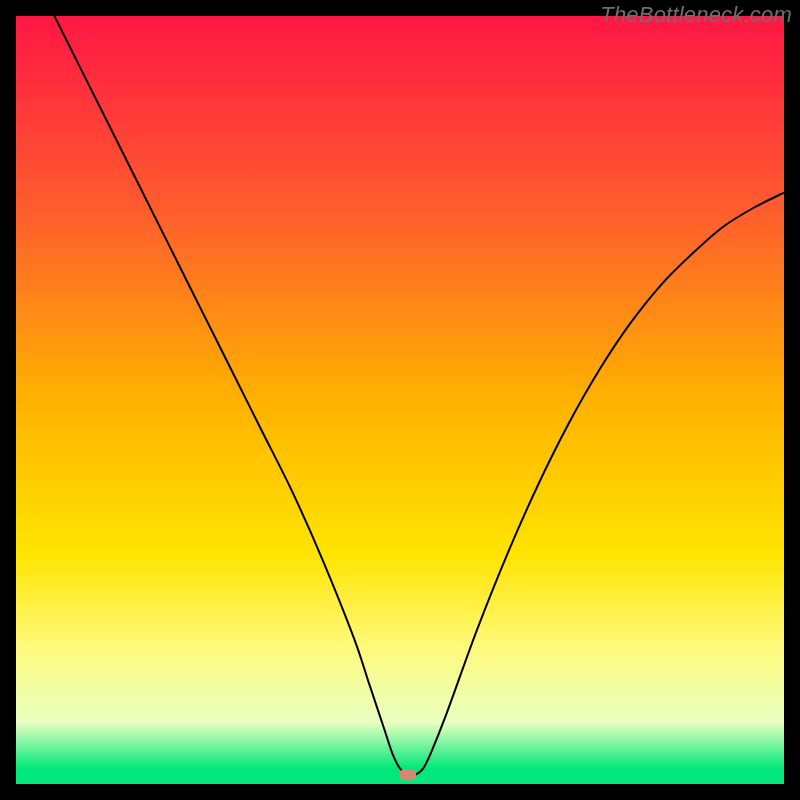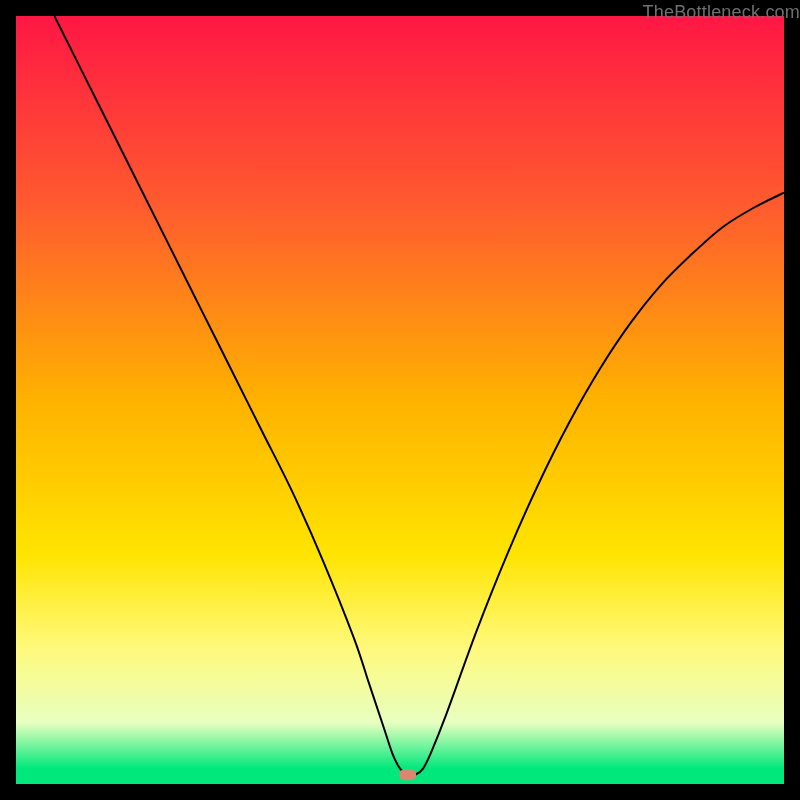--- a/index.html
+++ b/index.html
@@ -19,26 +19,27 @@
   .plot-area {
     position: absolute;
     left: 16px;
     top: 16px;
     width: 768px;
     height: 768px;
   }
   .watermark {
     position: absolute;
     top: 2px;
-    right: 0;
-    font-size: 18px;
+    right: 8px;
+    font-size: 22px;
     font-weight: 500;
     color: #6f6f6f;
     letter-spacing: 0.2px;
     z-index: 10;
+    font-style: italic;
   }
   svg {
     display: block;
   }
 </style>
 </head>
 <body>
 
 <div class="chart-container">
   <div class="plot-area">

